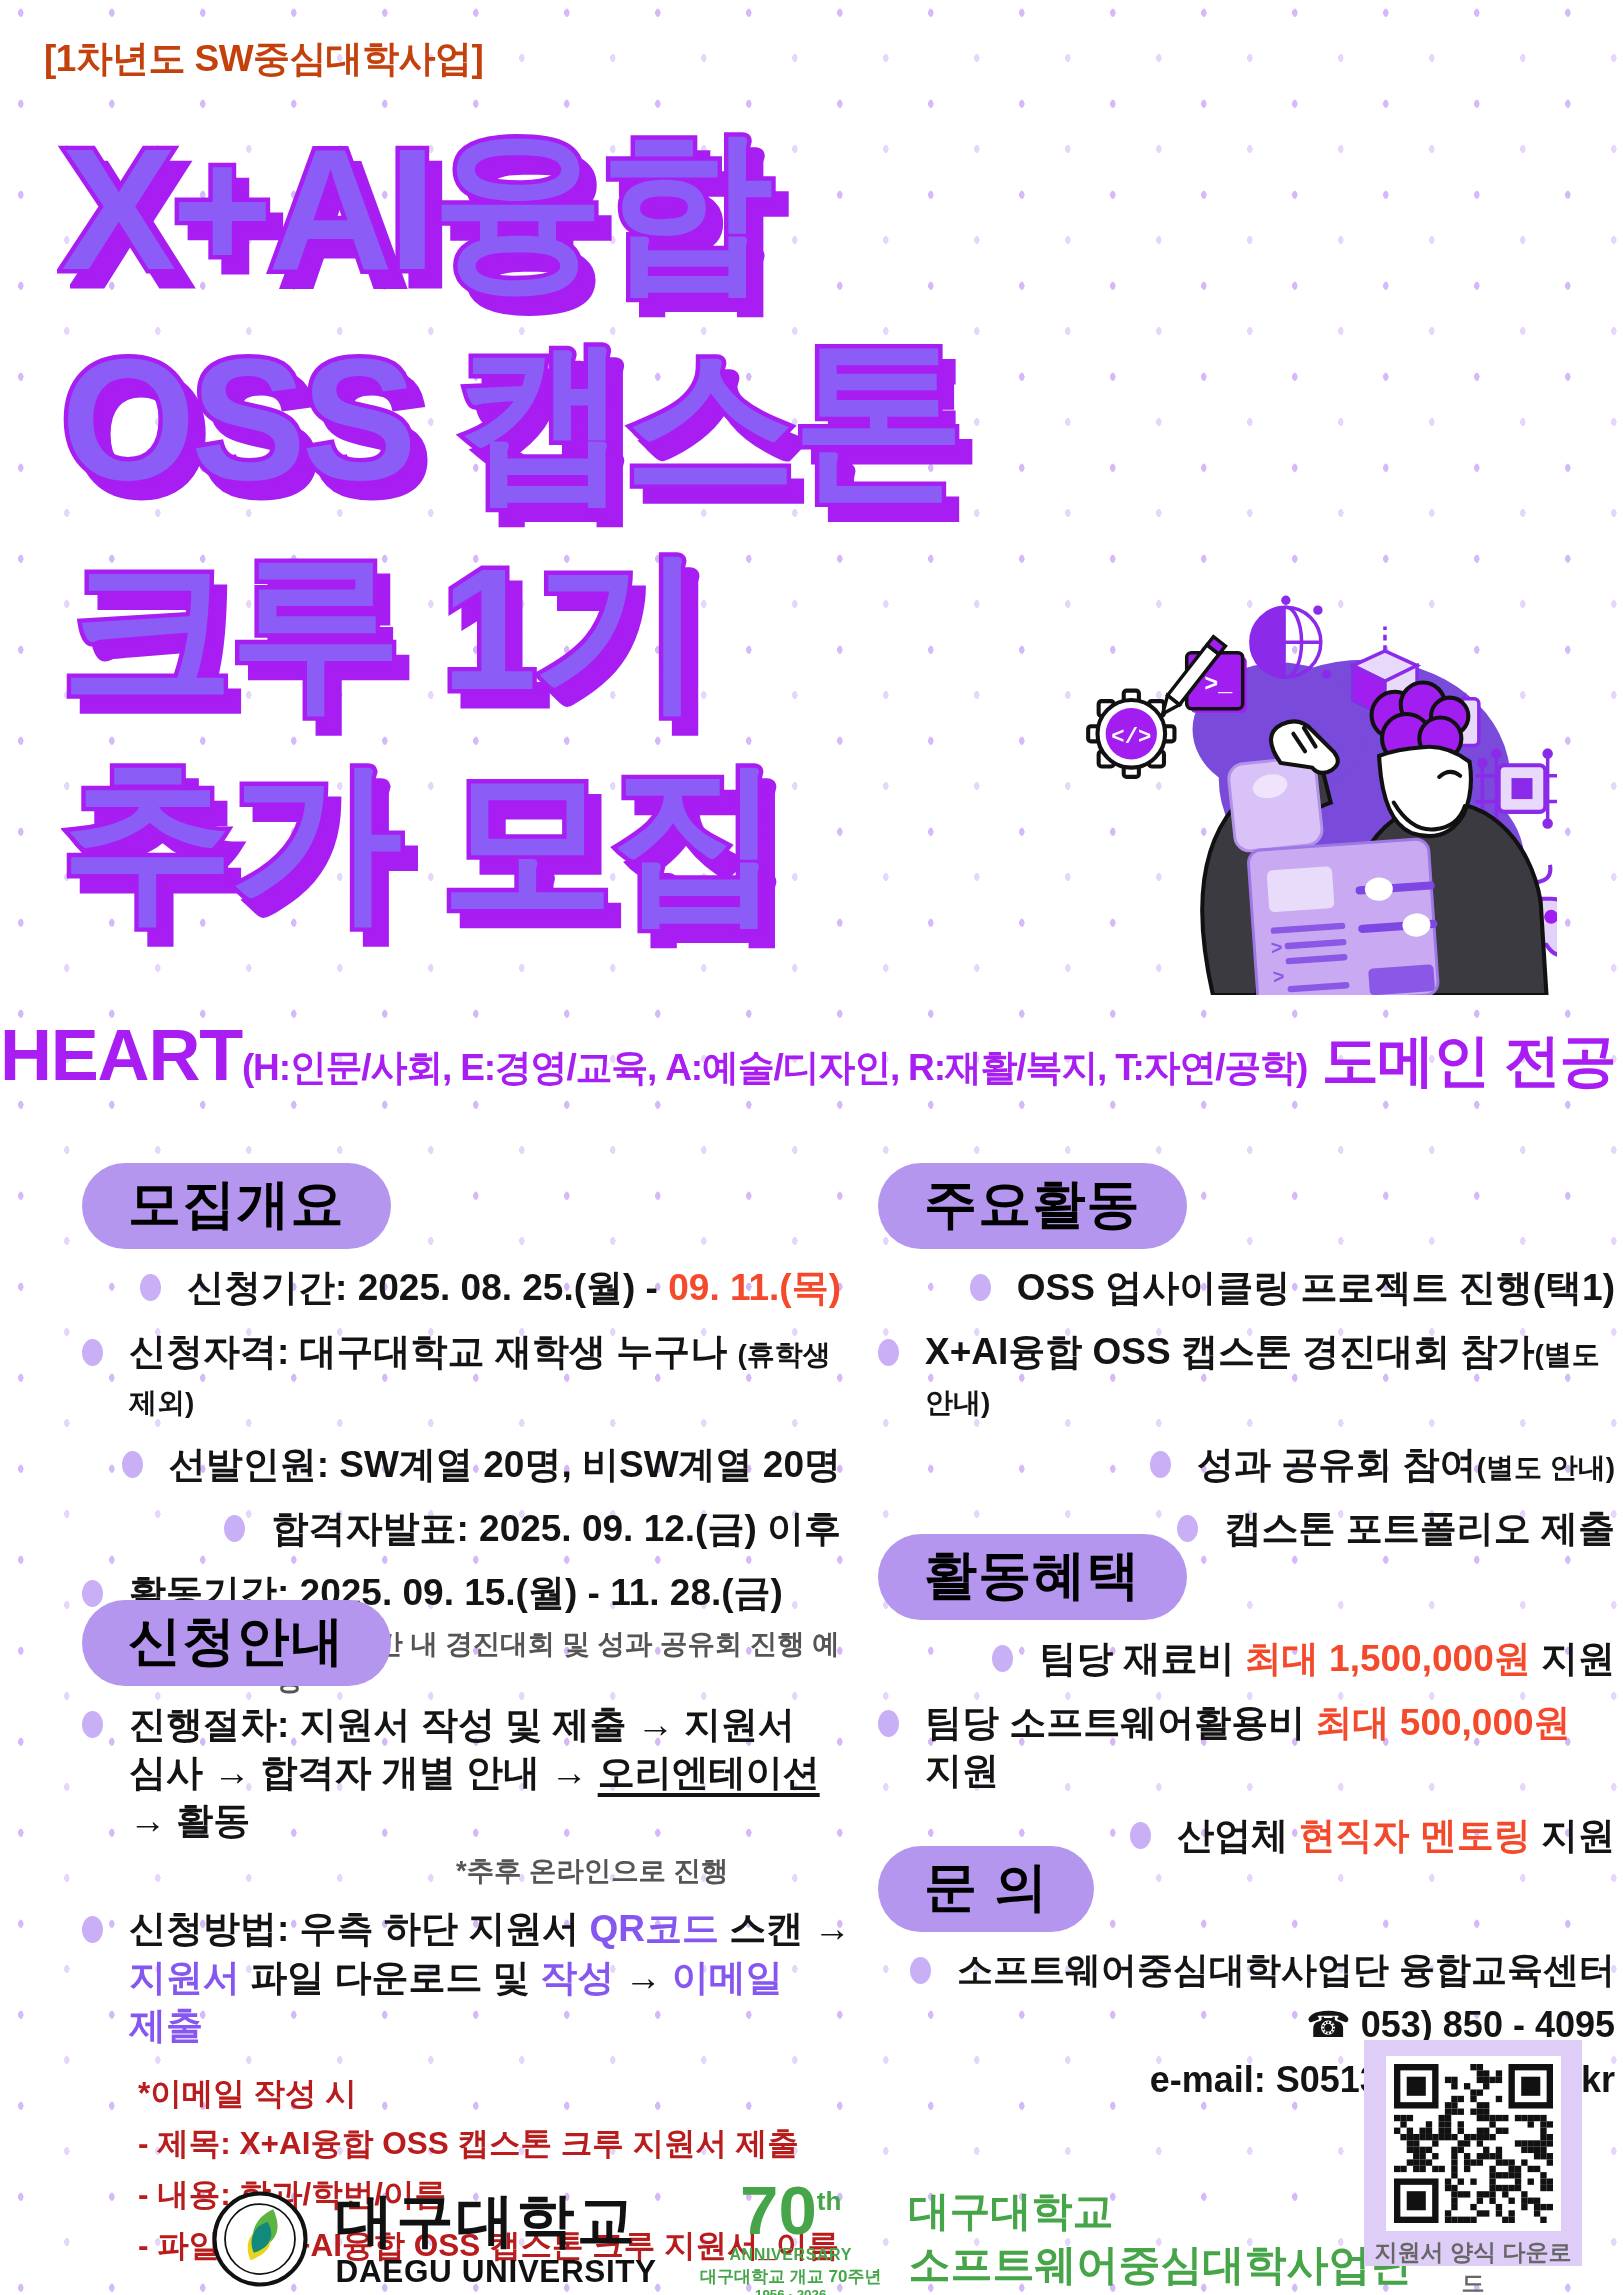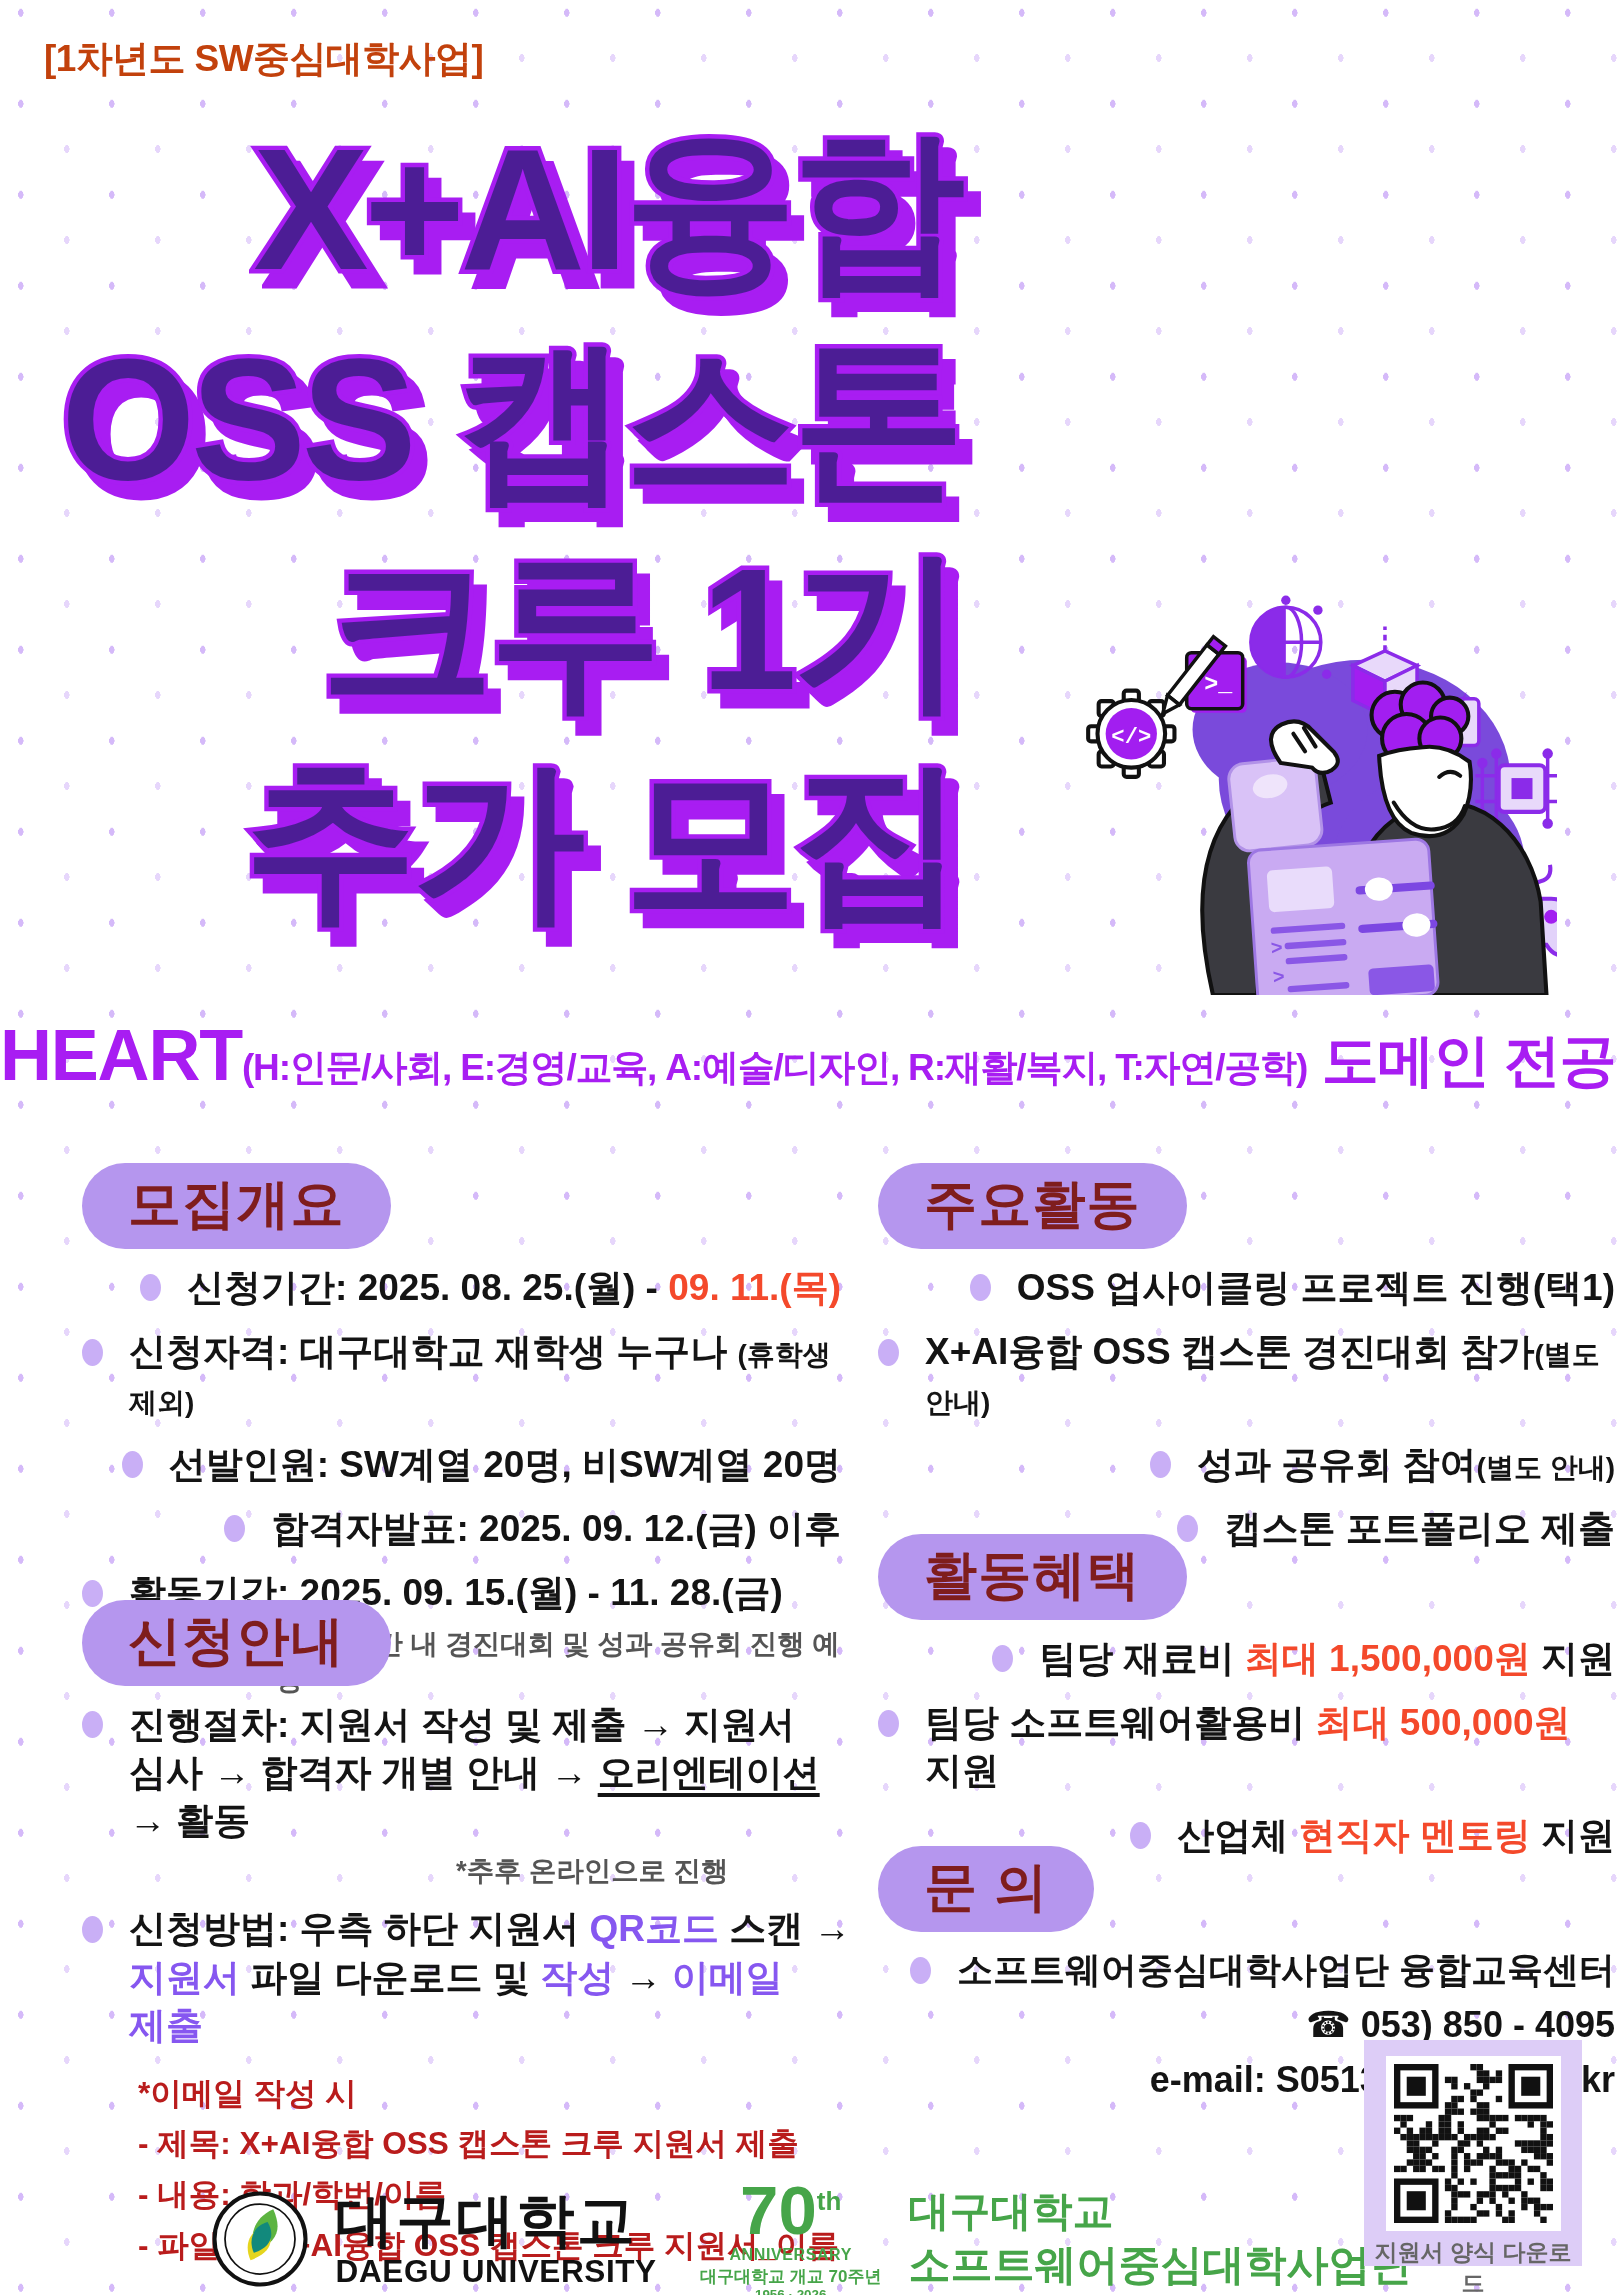--- a/index.html
+++ b/index.html
@@ -14,43 +14,42 @@
       radial-gradient(5.3px 7.6px at 5.8px 7px, rgba(178,128,244,.55) 50%, transparent 54%),
       radial-gradient(5.3px 7.6px at 5.8px 7px, rgba(178,128,244,.32) 50%, transparent 54%);
     background-size:91px 91px,91px 91px;
     background-position:15px 5.8px,61px 51px;
   }
   .top-label{position:absolute;left:44px;top:34px;z-index:2;font-size:37px;font-weight:700;color:#c2410c;letter-spacing:-0.6px;white-space:nowrap;}
 
   .title{position:absolute;left:61px;top:104px;z-index:2;}
   .title-line{
     font-size:173px;font-weight:900;line-height:1.215;letter-spacing:-4.7px;white-space:nowrap;
-    color:#4c1d95;-webkit-text-stroke:8.8px #a81df2;paint-order:stroke fill;
+    color:#8b5cf6;-webkit-text-stroke:8.8px #a81df2;paint-order:stroke fill;
     filter:drop-shadow(13px 15.8px 0 #a81df2);
-    text-align:right;
   }
 
   .illu{position:absolute;left:1038px;top:546px;width:519px;height:449px;z-index:1;}
 
   .subtitle{position:absolute;left:0;width:100%;top:1014px;z-index:2;text-align:center;color:#a81df2;font-weight:800;}
   .sub1{white-space:nowrap;}
   .sub-heart{font-size:72px;letter-spacing:-1.2px;}
   .sub-paren{font-size:37px;letter-spacing:-1.2px;}
   .sub-tail{font-size:57px;letter-spacing:-1.2px;}
   .sub2{font-size:57px;margin-top:15px;letter-spacing:-1.2px;}
 
   .sec{position:absolute;z-index:2;}
   #sec-overview{left:82px;top:1163px;width:759px;}
   #sec-guide{left:82px;top:1600px;width:770px;}
   #sec-activities{left:878px;top:1163px;width:737px;}
   #sec-benefits{left:878px;top:1534px;width:737px;}
   #sec-contact{left:878px;top:1846px;width:737px;}
 
   .badge{
-    display:inline-block;background:#b596ee;color:#7f1d1d;font-size:53px;font-weight:800;
+    display:inline-block;background:#b596ee;color:#000000;font-size:53px;font-weight:800;
     padding:14px 46px 18.7px;border-radius:64px;letter-spacing:1.2px;line-height:1;margin-bottom:15px;
   }
   .items{margin:0;}
   .item{display:flex;gap:26px;margin-bottom:16.3px;align-items:flex-start;justify-content:flex-end;}
   .bullet{flex:none;width:21px;height:27px;border-radius:50%;background:#c9aff6;margin-top:10.5px;}
   .bullet.hide{visibility:hidden;}
   .item-body{min-width:0;}
   .item-text{margin:0;font-size:37px;font-weight:700;color:#141414;line-height:1.3;word-break:keep-all;}
   .item-text .small{font-size:28px;}
   .item-text .red{color:#f4492b;}

